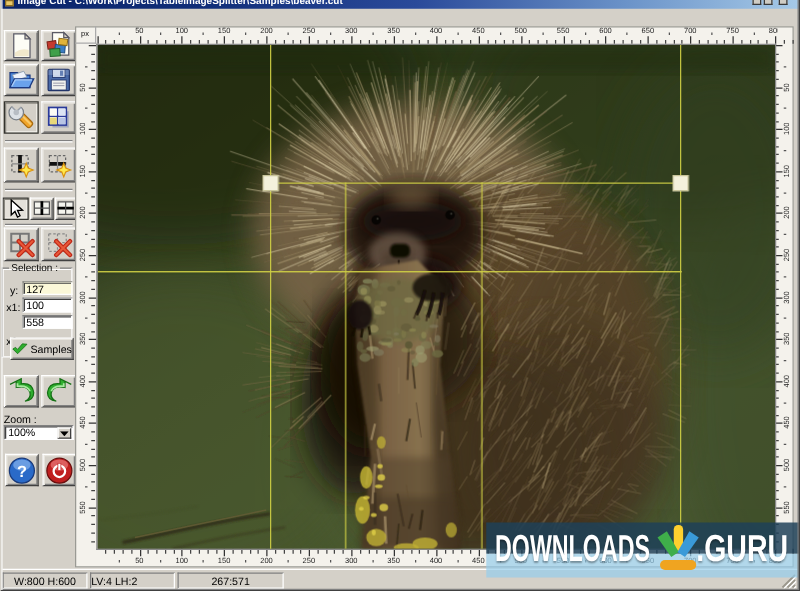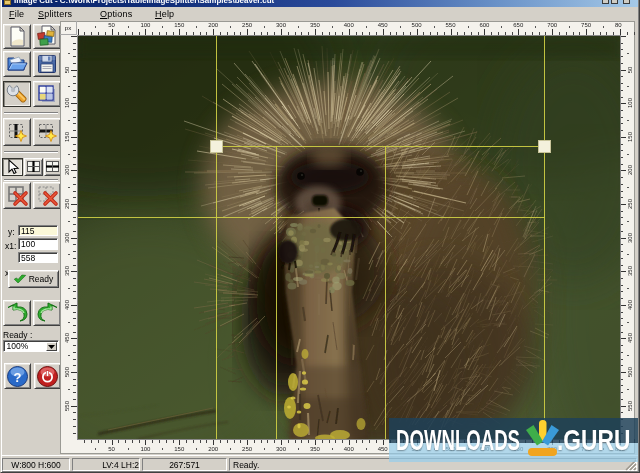--- a/index.html
+++ b/index.html
@@ -8,26 +8,20 @@
 
 <div style="position:absolute;left:0;top:0;width:640px;height:473px;border-left:1px solid #d4d0c8;border-right:1px solid #404040;border-bottom:1px solid #404040;box-shadow:inset 1px 0 0 #fff, inset -1px -1px 0 #808080;z-index:50;pointer-events:none"></div>
 
 <div style="position:absolute;left:0px;top:0;width:640px;height:6.5px;background:linear-gradient(to right,#0a246a,#102d78 25%,#2a4a9a 52%,#6a92c8 78%,#a6cae8)"></div>
 <div style="position:absolute;left:4px;top:0;width:7px;height:5px;background:#e8c86a;border:1px solid #8a6a20"></div>
 <div style="position:absolute;left:14px;top:-4px;width:500px;height:10px;color:#fff;font-size:8px;font-weight:bold;line-height:10px;white-space:nowrap;overflow:hidden">Image Cut - C:\Work\Projects\TableImageSplitter\Samples\beaver.cut</div>
 <div style="position:absolute;left:602px;top:0;width:7px;height:3.5px;background:#cfccc4;border:1px solid #3a3a3a;border-top:none"></div>
 <div style="position:absolute;left:611px;top:0;width:7px;height:3.5px;background:#cfccc4;border:1px solid #3a3a3a;border-top:none"></div>
 <div style="position:absolute;left:623px;top:0;width:7px;height:3.5px;background:#cfccc4;border:1px solid #3a3a3a;border-top:none"></div>
 
-<div style="position:absolute;left:2px;top:6.5px;width:636px;height:13.5px;background:#d4d0c8;font-size:9px;letter-spacing:0.2px;color:#000">
-<span style="position:absolute;left:7px;top:2.5px"><u>F</u>ile</span>
-<span style="position:absolute;left:36px;top:2.5px"><u>S</u>plitters</span>
-<span style="position:absolute;left:98px;top:2.5px"><u>O</u>ptions</span>
-<span style="position:absolute;left:153px;top:2.5px"><u>H</u>elp</span>
-</div>
 
 <div style="position:absolute;left:2px;top:20px;width:60px;height:435px;background:#d4d0c8"></div>
 <div style="position:absolute;left:3px;top:23.5px;width:28px;height:25px;background:#d4d0c8;border:1px solid;border-color:#fff #404040 #404040 #fff;box-shadow:inset 1px 1px 0 #e8e5de, inset -1px -1px 0 #808080;display:flex;align-items:center;justify-content:center">
       <svg width="21" height="21" viewBox="0 0 21 21">
         <path d="M4,1 L13,1 L17,5 L17,20 L4,20 Z" fill="#fdfdf6" stroke="#5a5a66" stroke-width="1"></path>
         <path d="M13,1 L13,5 L17,5 Z" fill="#d8d4c4" stroke="#5a5a66" stroke-width="1"></path>
         <path d="M5,19 L16,19 L16,14 Q10,12 5,16 Z" fill="#efe6c8" opacity="0.9"></path>
       </svg>
     </div>
     <div style="position:absolute;left:33px;top:23.5px;width:28px;height:25px;background:#d4d0c8;border:1px solid;border-color:#fff #404040 #404040 #fff;box-shadow:inset 1px 1px 0 #e8e5de, inset -1px -1px 0 #808080;display:flex;align-items:center;justify-content:center">
@@ -159,33 +153,36 @@
     <div style="position:absolute;left:33.5px;top:363px;width:27px;height:26px;background:#d4d0c8;border:1px solid;border-color:#fff #404040 #404040 #fff;box-shadow:inset 1px 1px 0 #e8e5de, inset -1px -1px 0 #808080;display:flex;align-items:center;justify-content:center">
       <svg width="23" height="23" viewBox="0 0 23 23">
         <circle cx="11.5" cy="11.5" r="10" fill="#c02020" stroke="#6a0f0f" stroke-width="1"></circle>
         <ellipse cx="11.5" cy="7" rx="7" ry="4.5" fill="#e87a7a" opacity="0.7"></ellipse>
         <circle cx="11.5" cy="12" r="4.6" fill="none" stroke="#fff" stroke-width="1.8"></circle>
         <line x1="11.5" y1="5.5" x2="11.5" y2="11" stroke="#c02020" stroke-width="3"></line>
         <line x1="11.5" y1="6" x2="11.5" y2="11" stroke="#fff" stroke-width="1.8"></line>
       </svg>
     </div>
 
+<fieldset style="position:absolute;left:1px;top:210px;width:57px;height:76px;margin:0;padding:0;border:1px solid;border-color:#808080 #fff #fff #808080;box-shadow:1px 1px 0 #fff inset">
+      <legend style="font-size:8px;margin-left:5px;padding:0 2px;color:#000">Selection :</legend>
+    </fieldset>
 <div style="position:absolute;left:8px;top:227px;font-size:8.5px">y:</div>
-<div style="position:absolute;left:18px;top:224.5px;width:40px;height:11.5px;background:#fbf8d8;border:1px solid;border-color:#808080 #fff #fff #808080;box-shadow:inset 1px 1px 0 #404040;font-size:8.5px;line-height:11px;padding-left:2px">115</div>
+<div style="position:absolute;left:18px;top:224.5px;width:40px;height:11.5px;background:#fbf8d8;border:1px solid;border-color:#808080 #fff #fff #808080;box-shadow:inset 1px 1px 0 #404040;font-size:8.5px;line-height:11px;padding-left:2px">127</div>
 <div style="position:absolute;left:5px;top:240.5px;font-size:8.5px">x1:</div>
 <div style="position:absolute;left:18px;top:238px;width:40px;height:11.5px;background:#fff;border:1px solid;border-color:#808080 #fff #fff #808080;box-shadow:inset 1px 1px 0 #404040;font-size:8.5px;line-height:11px;padding-left:2px">100</div>
 <div style="position:absolute;left:5px;top:268px;font-size:8.5px">x2:</div>
 <div style="position:absolute;left:18px;top:251.5px;width:40px;height:11.5px;background:#fff;border:1px solid;border-color:#808080 #fff #fff #808080;box-shadow:inset 1px 1px 0 #404040;font-size:8.5px;line-height:11px;padding-left:2px">558</div>
 <div style="position:absolute;left:7.5px;top:270px;width:51px;height:18px;background:#d4d0c8;border:1px solid;border-color:#fff #404040 #404040 #fff;box-shadow:inset 1px 1px 0 #e8e5de, inset -1px -1px 0 #808080;display:flex;align-items:center;justify-content:center;gap:2px">
       <svg width="14" height="11" viewBox="0 0 22 17">
         <path d="M2,8 L8,14 L20,2 L14,1.5 L8,8.5 L5.5,6 Z" fill="#2fae2f" stroke="#157015" stroke-width="1"></path>
       </svg>
-      <span style="font-size:8.5px">Ready</span>
+      <span style="font-size:8.5px">Samples</span>
     </div>
-<div style="position:absolute;left:3px;top:330px;font-size:8.5px">Ready :</div>
+<div style="position:absolute;left:3px;top:330px;font-size:8.5px">Zoom :</div>
 <div style="position:absolute;left:2.5px;top:340px;width:56px;height:12px;background:#fff;border:1px solid;border-color:#808080 #fff #fff #808080;box-shadow:inset 1px 1px 0 #404040;font-size:8.5px;line-height:11px;padding-left:3px">100%<div style="position:absolute;right:1px;top:1px;width:11px;height:9px;background:#d4d0c8;border:1px solid;border-color:#fff #404040 #404040 #fff;display:flex;align-items:center;justify-content:center">
         <svg width="7" height="4" viewBox="0 0 7 4">
           <path d="M0,0 L7,0 L3.5,4 Z" fill="#000"></path>
         </svg>
       </div></div>
 
 <div style="position:absolute;left:60px;top:21px;width:575px;height:433px;background:#f4f2ec;border:1px solid #9a9a94"></div>
 <div style="position:absolute;left:60px;top:21px;width:17px;height:14px;border-right:1px solid #aaa;border-bottom:1px solid #aaa;font-size:6px;color:#111;text-align:center;line-height:14px">px</div>
 
 <div style="position:absolute;left:78px;top:36px;width:542px;height:403px;overflow:hidden;background:#3a4724">
@@ -2014,23 +2011,22 @@
 <div style="position:absolute;left:544px;top:36px;width:1px;height:403px;background:#cece44;opacity:0.92"></div>
 <div style="position:absolute;left:276px;top:146px;width:1px;height:293px;background:#cece44;opacity:0.92"></div>
 <div style="position:absolute;left:385px;top:146px;width:1px;height:293px;background:#cece44;opacity:0.92"></div>
 <div style="position:absolute;left:216px;top:146px;width:329px;height:1px;background:#cece44;opacity:0.92"></div>
 <div style="position:absolute;left:78px;top:217px;width:467px;height:1px;background:#cece44;opacity:0.92"></div>
 <div style="position:absolute;left:210px;top:140px;width:13px;height:13px;background:#f4f1dc;border:1px solid #c8c49a"></div>
 <div style="position:absolute;left:538px;top:140px;width:13px;height:13px;background:#f4f1dc;border:1px solid #c8c49a"></div>
 
 <div style="position:absolute;left:2px;top:455px;width:636px;height:16px;background:#d4d0c8;border-top:1px solid #fff"></div>
 <div style="position:absolute;left:2px;top:458px;width:68px;height:12.5px;border:1px solid;border-color:#808080 #fff #fff #808080;font-size:8.5px;text-align:center;line-height:12px">W:800 H:600</div>
-<div style="position:absolute;left:72px;top:458px;width:68px;height:12.5px;border:1px solid;border-color:#808080 #fff #fff #808080;font-size:8.5px;text-align:right;line-height:12px">LV:4 LH:2</div>
+<div style="position:absolute;left:72px;top:458px;width:68px;height:12.5px;border:1px solid;border-color:#808080 #fff #fff #808080;font-size:8.5px;text-align:left;line-height:12px">LV:4 LH:2</div>
 <div style="position:absolute;left:142px;top:458px;width:85px;height:12.5px;border:1px solid;border-color:#808080 #fff #fff #808080;font-size:8.5px;text-align:center;line-height:12px">267:571</div>
-<div style="position:absolute;left:229px;top:458px;width:408px;height:12.5px;border:1px solid;border-color:#808080 #fff #fff #808080;font-size:8.5px;line-height:12px;padding-left:3px">Ready.</div>
 <svg style="position:absolute;left:624px;top:458px" width="13" height="13" viewBox="0 0 13 13">
       <g stroke="#9a968c" stroke-width="1.5">
         <line x1="12" y1="2" x2="2" y2="12"></line>
         <line x1="12" y1="6" x2="6" y2="12"></line>
         <line x1="12" y1="10" x2="10" y2="12"></line>
       </g>
       <g stroke="#fff" stroke-width="1">
         <line x1="13" y1="3" x2="3" y2="13"></line>
         <line x1="13" y1="7" x2="7" y2="13"></line>
         <line x1="13" y1="11" x2="11" y2="13"></line>

